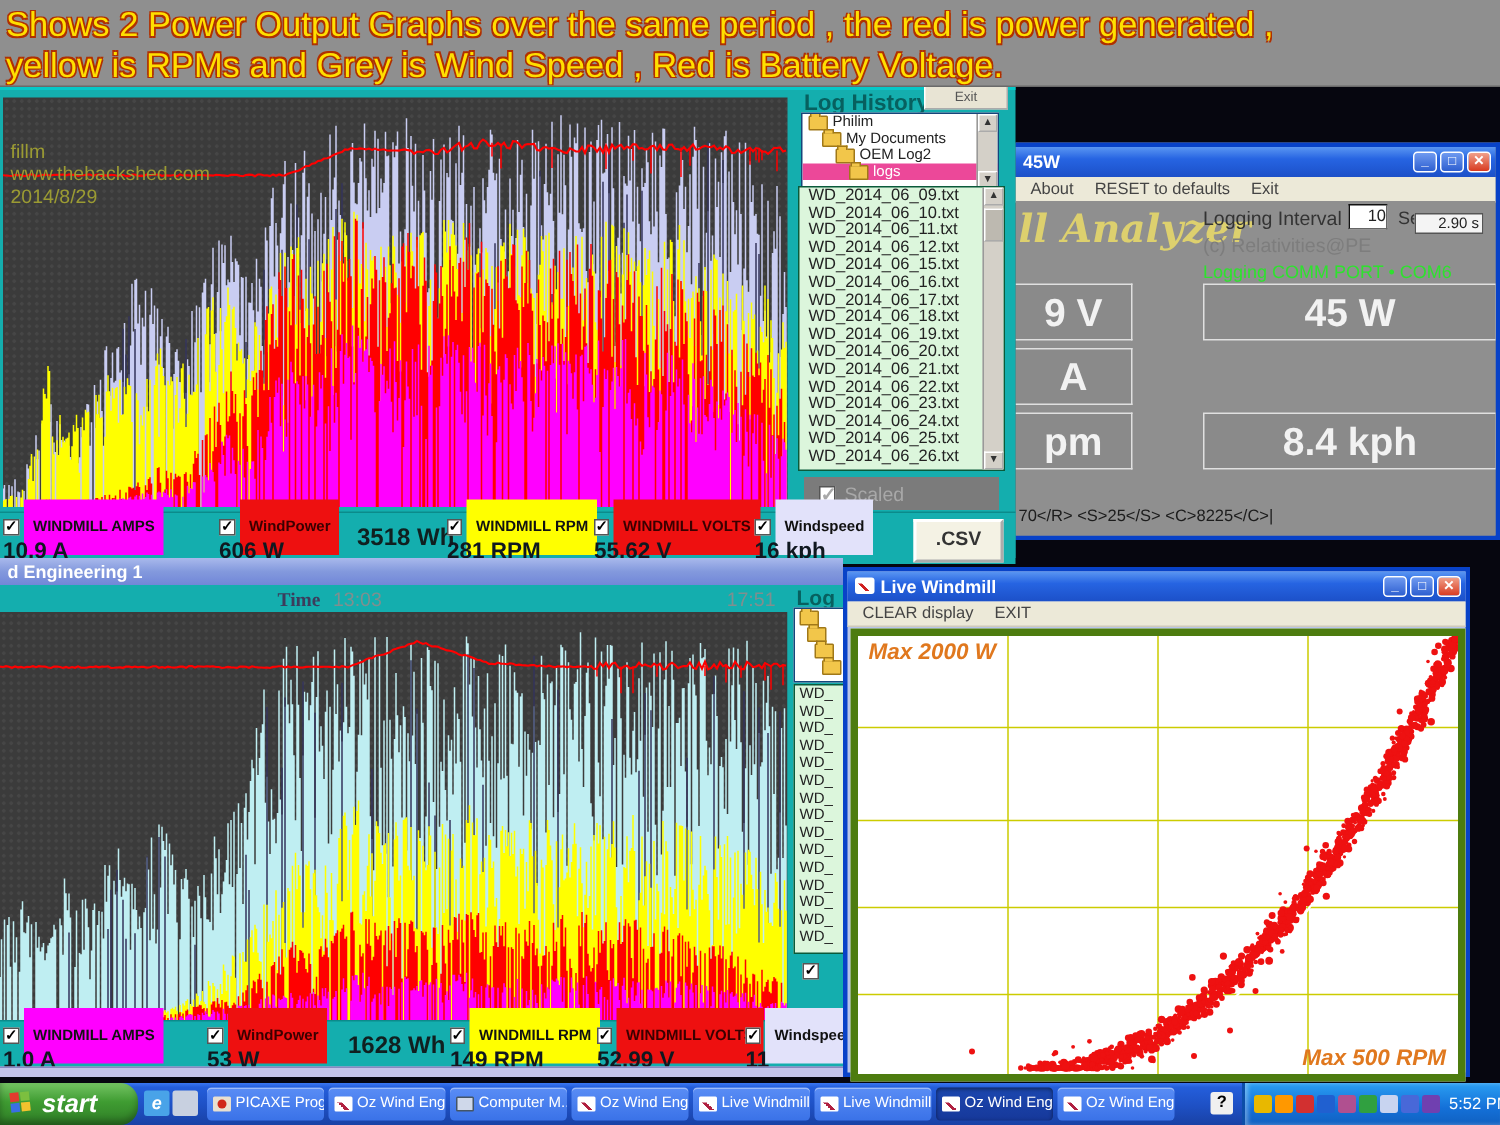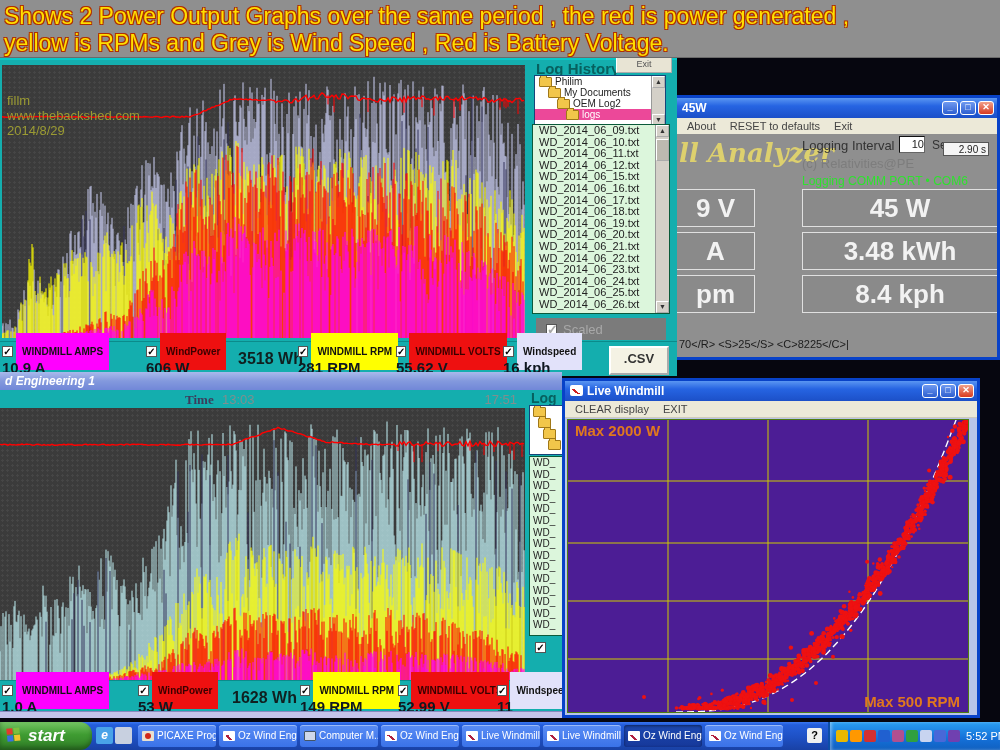--- a/index.html
+++ b/index.html
@@ -89,21 +89,21 @@
   #an-logstat{position:absolute;left:125px;top:40px;font-size:12px;color:#2ee22e;}
   .anval{position:absolute;height:38px;background:#8a8a8a;border:1px solid #e0e0e0;box-sizing:border-box;
          color:#f2f2f2;font-size:26px;font-weight:bold;text-align:center;line-height:36px;}
   .anval.left{left:0;width:78px;border-left:none;}
   .anval.right{left:89px;width:196px;margin-left:36px;}
   #an-serial{position:absolute;left:2px;top:204px;font-size:11px;color:#1c1c1c;white-space:nowrap;text-align:right;}
   
   #win-live{position:absolute;left:562px;top:378px;width:418px;height:340px;background:#b8c4e8;
             border:3px solid #0842c8;box-sizing:border-box;z-index:20;}
   #lw-menubar{top:20px;}
-  #lw-plot{position:absolute;left:2px;top:38px;width:400px;height:292px;background:#4c1d95;border:1px solid #4d7c0f;overflow:hidden;}
+  #lw-plot{position:absolute;left:2px;top:38px;width:400px;height:292px;background:#ffffff;border:5px solid #4d7c0f;overflow:hidden;font-style:italic;}
   #lw-maxw{position:absolute;left:7px;top:2px;color:#e0781e;font-size:15px;font-weight:bold;z-index:3;}
   #lw-maxr{position:absolute;right:8px;bottom:2px;color:#e0781e;font-size:15px;font-weight:bold;z-index:3;}
   .chart-ic{display:inline-block;width:13px;height:11px;background:#fff;border-radius:2px;vertical-align:-1px;margin-right:4px;position:relative;}
   .chart-ic:before{content:"";position:absolute;left:1px;bottom:2px;width:10px;height:5px;
         background:linear-gradient(45deg,transparent 40%,#d02020 40%,#d02020 60%,transparent 60%);}
   
   #taskbar{position:absolute;left:0;top:722px;width:1000px;height:28px;z-index:50;
            background:linear-gradient(180deg,#3a77f2 0%,#245edb 10%,#1e50c4 55%,#1941a5 100%);}
   #startbtn{position:absolute;left:0;top:0;height:28px;width:92px;border-radius:0 12px 12px 0;
             background:linear-gradient(180deg,#74c463,#3f9c32 45%,#2f7d26);color:#fff;font-style:italic;font-weight:bold;
@@ -276,29 +276,28 @@
       <div id="an-loginput">10</div>
       <div id="an-secs">Secs</div>
       <div id="an-sample">2.90 s</div>
       <div id="an-copy">(c) Relativities@PE</div>
       <div id="an-logstat">Logging COMM PORT • COM6  4800</div>
 
       <div class="anval left" style="top:55px;">9 V</div>
       <div class="anval left" style="top:98px;">A</div>
       <div class="anval left" style="top:141px;">pm</div>
       <div class="anval right" style="top:55px;">45 W</div>
-      <div class="anval right" style="top:98px;">3.48 kWh</div>
       <div class="anval right" style="top:141px;">8.4 kph</div>
 
       <div id="an-serial">70&lt;/R&gt; &lt;S&gt;25&lt;/S&gt; &lt;C&gt;8225&lt;/C&gt;|</div>
     </div>
   </div>
 
   <div id="win-bottom">
-    <div class="titlebar inactive" style="height:18px;line-height:18px;font-style:italic;">
+    <div class="titlebar inactive" style="height:18px;line-height:18px;">
       <span>d Engineering 1</span>
     </div>
     <div id="timebar">
       <span class="tl">Time</span>
       <span class="tv">13:03</span>
       <span class="te">17:51</span>
     </div>
     <div id="plot-bottom">
       <svg id="svg-bottom" width="525" height="272">
           <path d="M0 272L0 243.3M1 272L1 218.2M3 272L3 205.0M5 272L5 208.7M6 272L6 203.3M7 272L7 236.5M9 272L9 206.1M10 272L10 233.6M11 272L11 216.9M13 272L13 239.9M14 272L14 198.3M15 272L15 192.9M16 272L16 213.5M17 272L17 214.2M18 272L18 207.0M19 272L19 202.7M20 272L20 230.1M21 272L21 208.2M24 272L24 206.6M25 272L25 223.9M26 272L26 216.5M27 272L27 226.4M28 272L28 223.5M29 272L29 220.6M30 272L30 232.2M31 272L31 227.5M32 272L32 222.4M33 272L33 220.7M34 272L34 217.5M35 272L35 216.5M36 272L36 208.5M37 272L37 211.6M40 272L40 204.4M41 272L41 208.8M42 272L42 228.5M43 272L43 177.7M44 272L44 187.5M45 272L45 198.9M46 272L46 187.7M47 272L47 203.7M50 272L50 236.7M51 272L51 199.0M53 272L53 227.4M54 272L54 228.2M55 272L55 191.8M56 272L56 225.1M57 272L57 191.1M58 272L58 197.6M59 272L59 210.2M60 272L60 244.8M61 272L61 225.6M62 272L62 198.7M63 272L63 194.4M65 272L65 208.7M66 272L66 199.3M68 272L68 199.9M69 272L69 217.7M70 272L70 168.6M71 272L71 193.1M72 272L72 175.8M73 272L73 168.8M76 272L76 179.1M77 272L77 188.3M78 272L78 186.3M79 272L79 157.6M80 272L80 178.7M81 272L81 189.8M82 272L82 182.8M83 272L83 177.2M84 272L84 186.2M85 272L85 181.0M86 272L86 181.5M87 272L87 225.1M88 272L88 181.2M89 272L89 198.1M90 272L90 184.0M91 272L91 198.6M92 272L92 211.5M93 272L93 203.0M94 272L94 210.7M96 272L96 200.1M97 272L97 197.3M98 272L98 163.6M99 272L99 171.7M100 272L100 218.8M101 272L101 150.3M102 272L102 211.2M103 272L103 188.1M104 272L104 221.0M105 272L105 211.6M106 272L106 141.6M107 272L107 183.6M108 272L108 143.2M109 272L109 152.6M110 272L110 158.6M111 272L111 147.6M112 272L112 201.3M113 272L113 154.4M114 272L114 168.8M115 272L115 161.7M116 272L116 181.7M117 272L117 172.0M118 272L118 207.0M120 272L120 218.2M121 272L121 178.0M122 272L122 184.8M123 272L123 177.5M124 272L124 171.4M125 272L125 178.5M126 272L126 191.1M128 272L128 196.3M129 272L129 216.7M130 272L130 192.5M132 272L132 182.7M133 272L133 189.2M134 272L134 204.1M136 272L136 175.3M137 272L137 190.1M138 272L138 204.9M139 272L139 205.0M140 272L140 206.6M141 272L141 174.4M142 272L142 212.1M143 272L143 149.7M144 272L144 164.1M145 272L145 188.1M146 272L146 158.2M147 272L147 200.6M148 272L148 188.2M149 272L149 179.7M150 272L150 173.6M151 272L151 165.3M152 272L152 140.8M153 272L153 181.5M154 272L154 138.7M155 272L155 183.4M156 272L156 133.2M158 272L158 174.6M159 272L159 127.5M160 272L160 170.6M161 272L161 140.7M162 272L162 194.6M163 272L163 130.5M164 272L164 120.9M165 272L165 151.7M166 272L166 133.3M167 272L167 112.6M168 272L168 98.5M169 272L169 104.2M170 272L170 168.2M171 272L171 77.3M172 272L172 108.7M173 272L173 97.4M174 272L174 80.5M175 272L175 74.8M176 272L176 51.7M177 272L177 127.1M178 272L178 109.8M179 272L179 139.7M180 272L180 161.4M181 272L181 118.2M182 272L182 138.5M183 272L183 137.8M184 272L184 154.2M185 272L185 134.0M186 272L186 52.3M187 272L187 125.0M188 272L188 135.0M189 272L189 31.1M190 272L190 63.2M191 272L191 23.2M192 272L192 61.6M193 272L193 74.2M194 272L194 45.2M195 272L195 61.5M196 272L196 95.5M197 272L197 138.9M198 272L198 22.6M199 272L199 61.9M200 272L200 110.7M201 272L201 159.3M202 272L202 95.6M203 272L203 53.1M204 272L204 59.8M205 272L205 53.8M206 272L206 72.2M207 272L207 62.1M208 272L208 46.6M209 272L209 29.9M210 272L210 137.1M211 272L211 56.6M212 272L212 26.2M213 272L213 93.0M214 272L214 76.2M215 272L215 89.2M216 272L216 111.3M217 272L217 66.5M218 272L218 52.3M219 272L219 154.4M220 272L220 63.2M221 272L221 148.1M222 272L222 105.2M223 272L223 25.0M224 272L224 68.0M225 272L225 48.1M226 272L226 99.6M227 272L227 79.0M228 272L228 86.4M229 272L229 73.5M230 272L230 17.4M231 272L231 63.2M232 272L232 80.8M233 272L233 76.7M234 272L234 23.1M235 272L235 26.3M236 272L236 42.5M237 272L237 192.7M238 272L238 106.5M239 272L239 81.9M240 272L240 31.8M241 272L241 82.2M242 272L242 33.1M243 272L243 48.3M244 272L244 41.0M245 272L245 58.3M246 272L246 30.9M247 272L247 136.2M248 272L248 151.4M249 272L249 172.2M250 272L250 16.8M251 272L251 142.7M252 272L252 149.4M253 272L253 29.0M254 272L254 103.8M255 272L255 155.5M256 272L256 72.4M257 272L257 161.1M258 272L258 16.7M259 272L259 190.1M260 272L260 71.8M261 272L261 97.8M262 272L262 169.7M263 272L263 84.7M264 272L264 40.7M265 272L265 68.9M266 272L266 93.5M267 272L267 75.5M268 272L268 137.0M269 272L269 62.8M270 272L270 70.0M271 272L271 159.0M272 272L272 80.8M273 272L273 99.5M274 272L274 20.6M275 272L275 82.3M276 272L276 39.8M277 272L277 101.4M278 272L278 67.8M279 272L279 150.7M280 272L280 150.6M281 272L281 30.6M282 272L282 73.9M283 272L283 170.4M284 272L284 136.3M285 272L285 23.5M286 272L286 25.3M287 272L287 49.4M288 272L288 52.2M289 272L289 126.7M290 272L290 32.5M291 272L291 171.4M292 272L292 34.1M293 272L293 143.1M294 272L294 99.9M295 272L295 106.0M296 272L296 58.4M297 272L297 118.7M298 272L298 139.0M299 272L299 82.2M300 272L300 92.5M301 272L301 85.2M302 272L302 121.6M303 272L303 50.2M304 272L304 101.0M305 272L305 67.6M306 272L306 71.3M307 272L307 99.8M308 272L308 177.2M309 272L309 28.7M310 272L310 153.8M311 272L311 16.4M312 272L312 20.8M313 272L313 48.3M314 272L314 31.0M315 272L315 69.6M316 272L316 31.2M317 272L317 77.0M318 272L318 103.7M319 272L319 42.7M320 272L320 78.2M321 272L321 99.0M322 272L322 110.2M323 272L323 64.3M324 272L324 155.8M325 272L325 40.8M326 272L326 99.1M327 272L327 140.6M328 272L328 82.9M329 272L329 149.5M330 272L330 60.8M331 272L331 157.1M332 272L332 100.9M333 272L333 28.3M334 272L334 111.6M335 272L335 29.3M336 272L336 110.9M337 272L337 21.6M338 272L338 109.2M339 272L339 175.1M340 272L340 35.8M341 272L341 87.8M342 272L342 88.1M343 272L343 40.1M344 272L344 52.4M345 272L345 53.9M346 272L346 103.1M347 272L347 56.4M348 272L348 54.1M349 272L349 135.6M350 272L350 79.7M351 272L351 109.1M352 272L352 81.3M353 272L353 91.8M354 272L354 144.8M355 272L355 93.9M356 272L356 62.9M357 272L357 86.7M358 272L358 182.5M359 272L359 85.7M360 272L360 88.7M361 272L361 29.1M362 272L362 54.0M363 272L363 58.1M364 272L364 147.0M365 272L365 41.6M366 272L366 115.4M367 272L367 47.5M368 272L368 46.4M369 272L369 136.9M370 272L370 62.2M371 272L371 37.4M372 272L372 133.3M373 272L373 121.4M374 272L374 21.9M375 272L375 23.5M376 272L376 108.1M377 272L377 25.7M378 272L378 169.2M379 272L379 33.5M380 272L380 64.9M381 272L381 71.9M382 272L382 85.1M383 272L383 47.8M384 272L384 46.6M385 272L385 38.2M386 272L386 99.7M387 272L387 13.5M388 272L388 91.3M389 272L389 116.7M390 272L390 69.3M391 272L391 40.5M392 272L392 33.7M393 272L393 60.9M394 272L394 127.5M395 272L395 136.4M396 272L396 152.3M397 272L397 17.0M398 272L398 38.9M399 272L399 100.3M400 272L400 122.8M401 272L401 26.4M402 272L402 151.5M403 272L403 62.8M404 272L404 49.2M405 272L405 22.0M406 272L406 44.5M407 272L407 22.0M408 272L408 22.5M409 272L409 102.0M410 272L410 84.0M411 272L411 170.0M412 272L412 37.7M413 272L413 43.5M414 272L414 70.8M415 272L415 168.3M416 272L416 95.1M417 272L417 110.5M418 272L418 33.5M419 272L419 50.0M420 272L420 97.2M421 272L421 108.4M422 272L422 79.2M423 272L423 66.7M424 272L424 106.8M425 272L425 98.1M426 272L426 44.1M427 272L427 85.9M428 272L428 20.4M429 272L429 123.1M430 272L430 81.9M431 272L431 50.3M432 272L432 146.5M433 272L433 47.0M434 272L434 55.8M435 272L435 76.7M436 272L436 27.7M437 272L437 141.8M438 272L438 175.5M439 272L439 77.6M440 272L440 26.9M441 272L441 161.6M442 272L442 132.5M443 272L443 45.0M444 272L444 19.5M445 272L445 116.7M446 272L446 62.7M447 272L447 116.7M448 272L448 25.9M449 272L449 45.1M450 272L450 175.8M451 272L451 74.0M452 272L452 74.0M453 272L453 70.5M454 272L454 102.6M455 272L455 50.9M456 272L456 50.6M457 272L457 106.3M458 272L458 143.1M459 272L459 47.5M460 272L460 30.6M461 272L461 168.1M462 272L462 28.4M463 272L463 48.4M464 272L464 55.6M465 272L465 105.0M466 272L466 142.7M467 272L467 20.7M468 272L468 30.8M469 272L469 30.2M470 272L470 24.6M471 272L471 85.8M472 272L472 108.8M473 272L473 90.3M474 272L474 101.5M475 272L475 54.9M476 272L476 54.7M477 272L477 42.4M478 272L478 69.3M479 272L479 157.7M480 272L480 102.7M481 272L481 96.7M482 272L482 103.5M483 272L483 131.1M484 272L484 84.6M485 272L485 134.7M486 272L486 24.3M487 272L487 86.4M488 272L488 48.8M489 272L489 23.6M490 272L490 72.0M491 272L491 91.4M492 272L492 24.5M493 272L493 48.3M494 272L494 86.9M495 272L495 146.5M496 272L496 140.7M497 272L497 104.1M498 272L498 19.2M499 272L499 168.5M500 272L500 88.8M501 272L501 108.6M502 272L502 36.0M503 272L503 101.5M504 272L504 47.3M505 272L505 124.8M506 272L506 80.7M507 272L507 103.0M508 272L508 100.2M509 272L509 45.9M510 272L510 78.9M511 272L511 60.5M512 272L512 42.7M513 272L513 76.2M514 272L514 174.5M515 272L515 63.2M516 272L516 121.4M517 272L517 66.2M518 272L518 171.5M519 272L519 163.8M520 272L520 133.7M521 272L521 77.4M522 272L522 164.0M523 272L523 64.2M524 272L524 142.3" stroke="#bfeef2" fill="none" stroke-width="1"></path>

